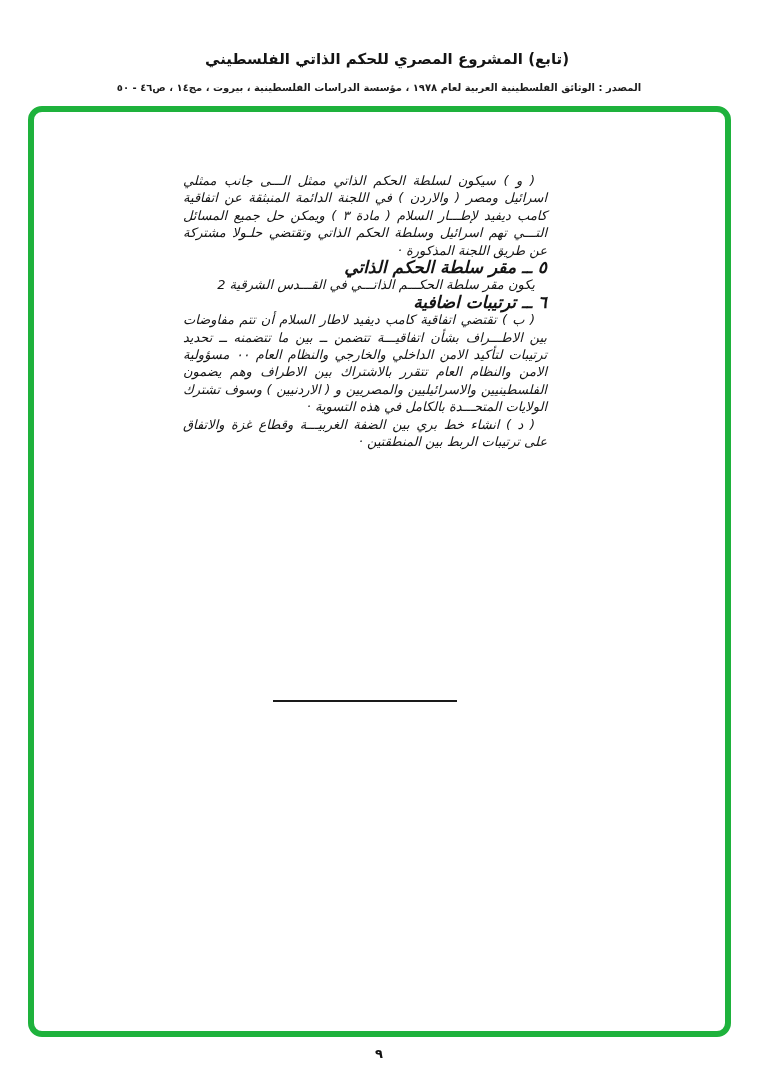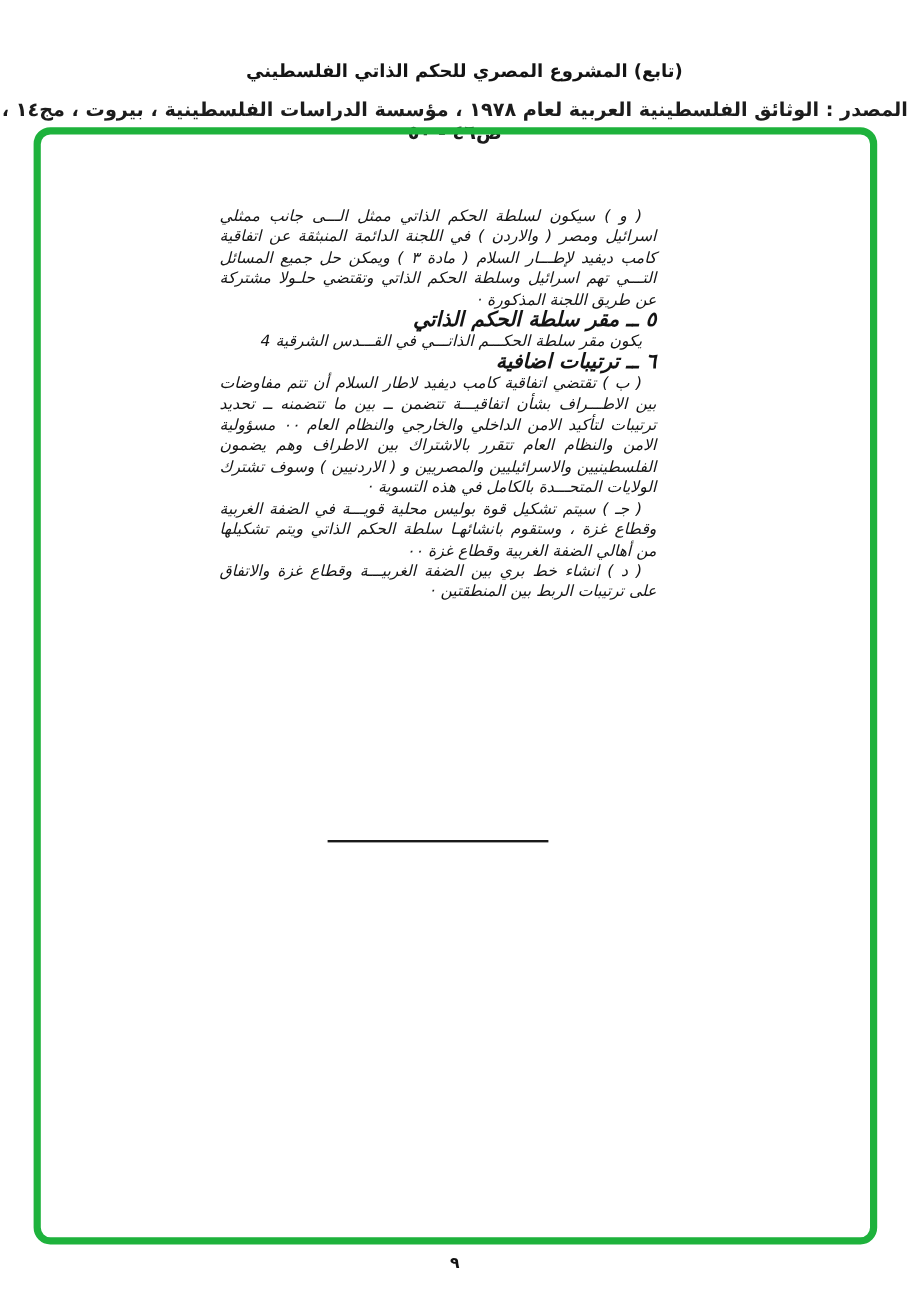--- a/index.html
+++ b/index.html
@@ -21,21 +21,21 @@
     position:absolute; top:50px; left:16px; right:0;
     text-align:center;
     direction:rtl;
     font-size:15px; font-weight:bold;
     letter-spacing:0.2px;
   }
   .doc-source{
     position:absolute; top:82px; left:0; right:0;
     text-align:center;
     direction:rtl;
-    font-size:16px; font-weight:bold;
+    font-size:10px; font-weight:bold;
     color:#1c1c1c;
   }
   .green-frame{
     position:absolute;
     left:28px; top:106px;
     width:703px; height:931px;
     border:6px solid var(--green);
     border-radius:14px;
     background:transparent;
   }
@@ -83,22 +83,21 @@
 
 <div class="doc-title">(تابع) المشروع المصري للحكم الذاتي الفلسطيني</div>
 
 <div class="doc-source">المصدر : الوثائق الفلسطينية العربية لعام ١٩٧٨ ، مؤسسة الدراسات الفلسطينية ، بيروت ، مج١٤ ، ص٤٦ - ٥٠</div>
 
 <div class="green-frame"></div>
 
 <div class="text-column">
   <p class="para">( و ) سيكون لسلطة الحكم الذاتي ممثل الـــى جانب ممثلي اسرائيل ومصر ( والاردن ) في اللجنة الدائمة المنبثقة عن اتفاقية كامب ديفيد لإطـــار السلام ( مادة ٣ ) ويمكن حل جميع المسائل التـــي تهم اسرائيل وسلطة الحكم الذاتي وتقتضي حلـولا مشتركة عن طريق اللجنة المذكورة ·</p>
   <h2 class="heading">٥ ــ مقر سلطة الحكم الذاتي</h2>
-  <p class="para">يكون مقر سلطة الحكـــم الذاتـــي في القـــدس الشرقية 4</p>
+  <p class="para">يكون مقر سلطة الحكـــم الذاتـــي في القـــدس الشرقية 2</p>
   <h2 class="heading">٦ ــ ترتيبات اضافية</h2>
   <p class="para">( ب ) تقتضي اتفاقية كامب ديفيد لاطار السلام أن تتم مفاوضات بين الاطـــراف بشأن اتفاقيـــة تتضمن ــ بين ما تتضمنه ــ تحديد ترتيبات لتأكيد الامن الداخلي والخارجي والنظام العام ٠٠ مسؤولية الامن والنظام العام تتقرر بالاشتراك بين الاطراف وهم يضمون الفلسطينيين والاسرائيليين والمصريين و ( الاردنيين ) وسوف تشترك الولايات المتحـــدة بالكامل في هذه التسوية ·</p>
-  <p class="para">( جـ ) سيتم تشكيل قوة بوليس محلية قويـــة في الضفة الغربية وقطاع غزة ، وستقوم بانشائهـا سلطة الحكم الذاتي ويتم تشكيلها من أهالي الضفة الغربية وقطاع غزة ٠٠</p>
   <p class="para">( د ) انشاء خط بري بين الضفة الغربيـــة وقطاع غزة والاتفاق على ترتيبات الربط بين المنطقتين ·</p>
 </div>
 
 <div class="end-rule"></div>
 
 <div class="page-number">٩</div>
 
 </body></html>

